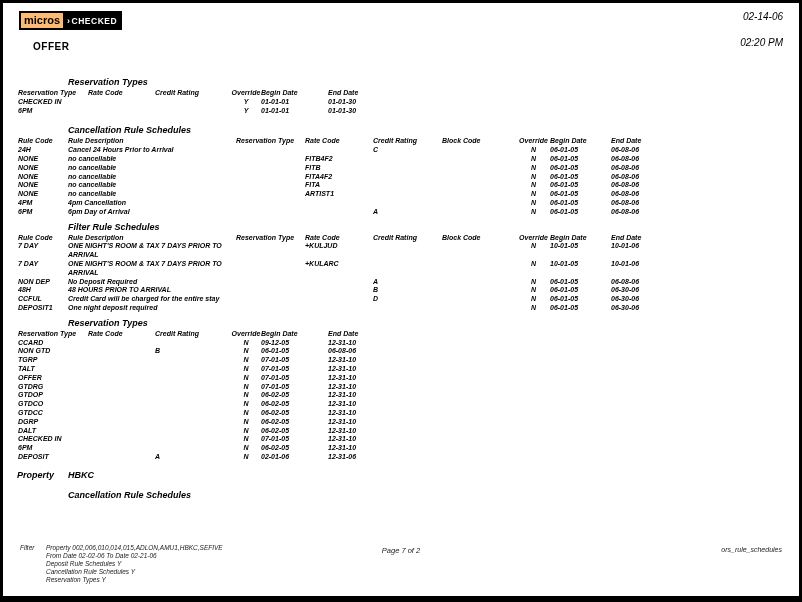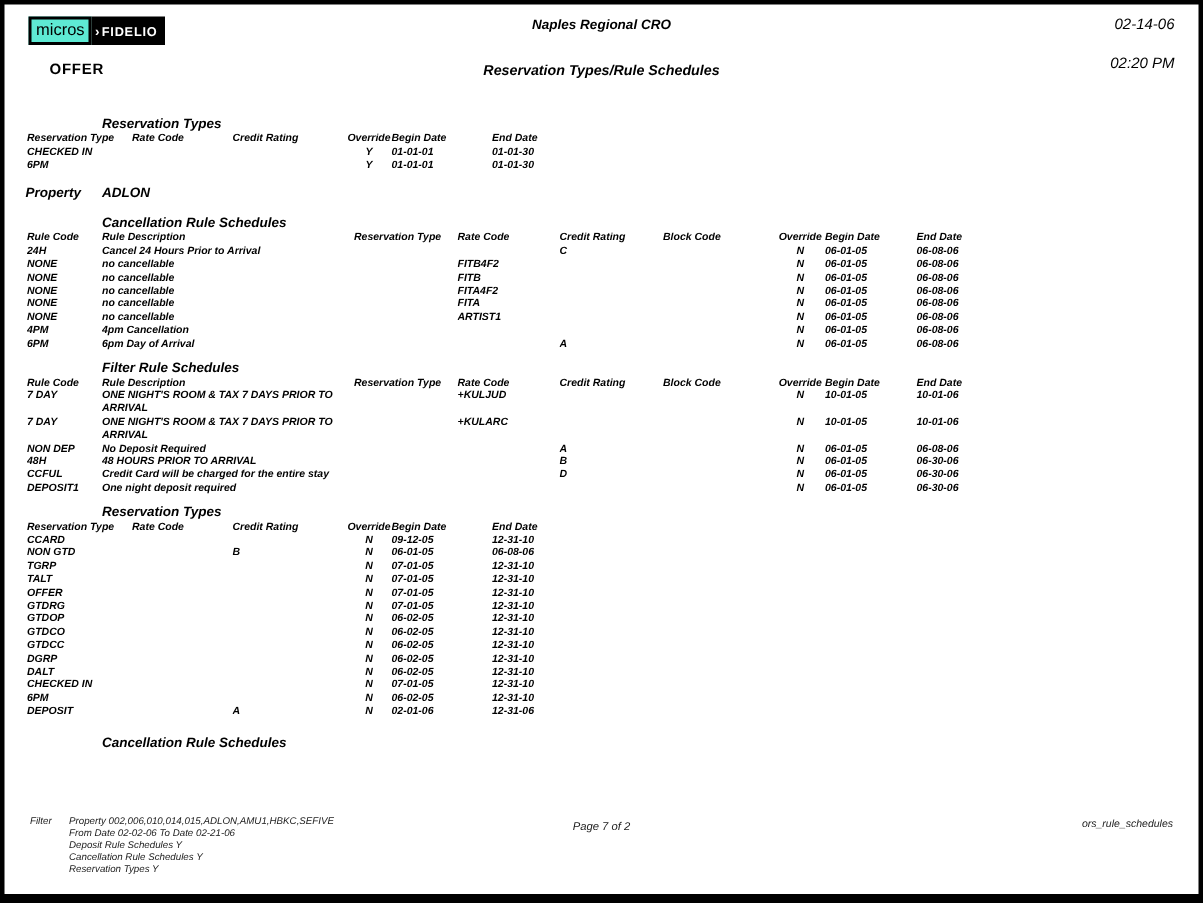--- a/index.html
+++ b/index.html
@@ -7,21 +7,21 @@
   .page {
     width:802px; height:602px; background:#fff; position:relative; overflow:hidden;
     border:3px solid #000; border-bottom:6px solid #000;
     font-family:"Liberation Sans",sans-serif; font-style:italic; color:#000;
   }
   .content { padding:6px 14px 0 14px; }
 
   
   .report-header { position:relative; height:58px; }
   .logo { position:absolute; left:2px; top:2px; display:flex; align-items:stretch; font-style:normal; }
-  .logo .micros { border:2px solid #000; background:#5eead4; color:#000; font-weight:normal; font-size:11px; padding:1px 3px 2px 3px; }
+  .logo .micros { border:2px solid #000; background:#fdba74; color:#000; font-weight:bold; font-size:11px; padding:1px 3px 2px 3px; }
   .logo .fidelio { background:#000; color:#fff; font-weight:bold; font-size:8.5px; padding:2px 5px 2px 2px; display:flex; align-items:center; letter-spacing:0.5px; }
   .logo .chev { font-size:9px; margin-right:1px; }
   .office { position:absolute; left:16px; top:32px; font-style:normal; font-weight:bold; font-size:10px; letter-spacing:0.5px; }
   .center-head { text-align:center; padding-top:2px; }
   .center-head .line1 { font-size:9px; font-weight:bold; }
   .center-head .line2 { font-size:9.5px; font-weight:bold; margin-top:21px; }
   .head-right { position:absolute; right:2px; top:2px; text-align:right; font-size:10px; }
   .head-right .time { margin-top:15px; }
 
   
@@ -50,28 +50,24 @@
 <body>
 
 <div class="page">
   <div class="content">
 
     <div class="report-header">
       <div class="logo">
         <span class="micros">micros</span>
         <span class="fidelio">
             <span class="chev">›</span>
-            <span>FIDELIO</span>
+            <span>CHECKED</span>
           </span>
       </div>
       <div class="office">OFFER</div>
-      <div class="center-head">
-        <div class="line1">Naples Regional CRO</div>
-        <div class="line2">Reservation Types/Rule Schedules</div>
-      </div>
       <div class="head-right">
         <div class="date">02-14-06</div>
         <div class="time">02:20 PM</div>
       </div>
     </div>
 
     <div class="section-heading">Reservation Types</div>
     <table class="res-table">
       <colgroup>
           <col style="width:70px">
@@ -104,23 +100,20 @@
             <td>6PM</td>
             <td></td>
             <td></td>
             <td>Y</td>
             <td>01-01-01</td>
             <td>01-01-30</td>
           </tr>
         </tbody>
     </table>
 
-    <div class="property-row">
-      <span class="plabel">Property</span><span>ADLON</span>
-    </div>
 
     <div class="section-heading">Cancellation Rule Schedules</div>
     <table class="rule-table">
       <colgroup>
           <col style="width:50px">
           <col style="width:168px">
           <col style="width:69px">
           <col style="width:68px">
           <col style="width:69px">
           <col style="width:75px">
@@ -458,20 +451,23 @@
             <td>DEPOSIT</td>
             <td></td>
             <td>A</td>
             <td>N</td>
             <td>02-01-06</td>
             <td>12-31-06</td>
           </tr>
         </tbody>
     </table>
 
+    <div class="property-row">
+      <span class="plabel">Property</span><span>HBKC</span>
+    </div>
     <div class="section-heading">Cancellation Rule Schedules</div>
 
   </div>
 
   <div class="footer">
     <div class="filter-label">Filter</div>
     <div class="filter-lines">
         <div>Property 002,006,010,014,015,ADLON,AMU1,HBKC,SEFIVE</div>
         <div>From Date 02-02-06  To Date  02-21-06</div>
         <div>Deposit Rule Schedules Y</div>

